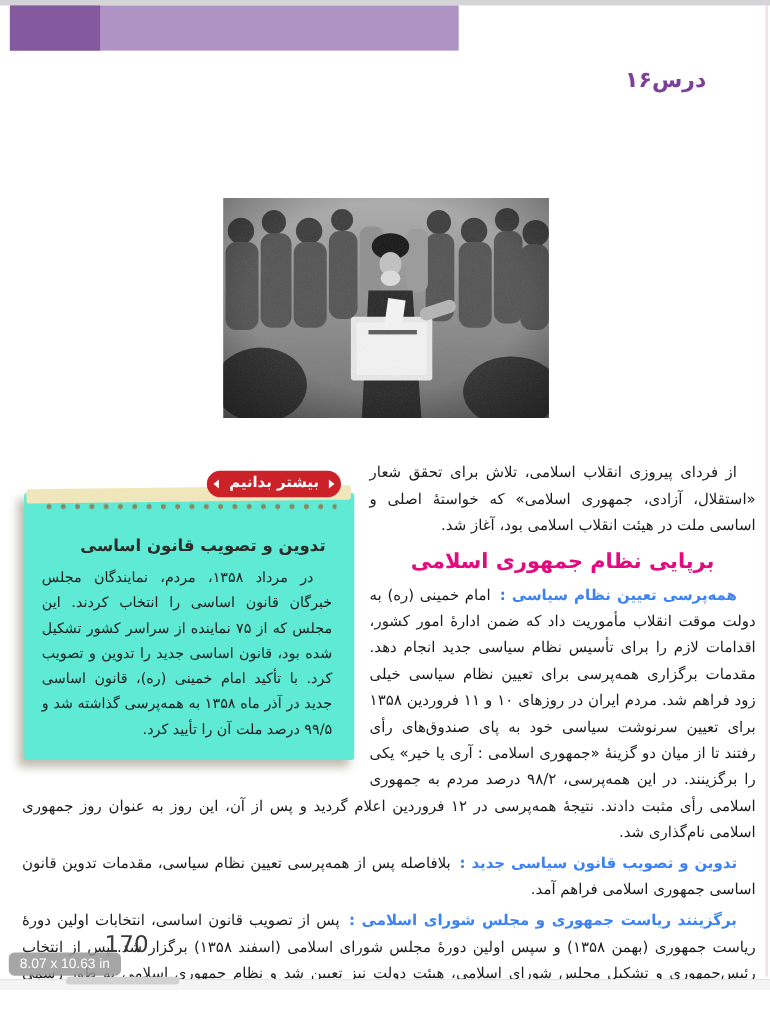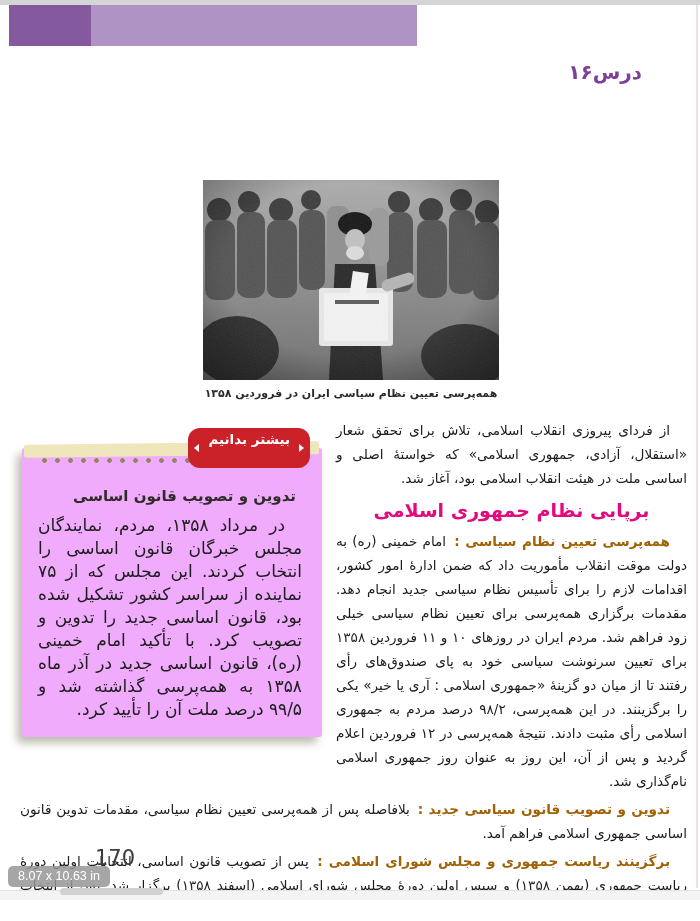--- a/index.html
+++ b/index.html
@@ -19,39 +19,39 @@
   .figure{position:absolute;top:180px;left:203px;width:296px;margin:0;}
   .photo{display:block;width:296px;height:200px;background:#8a8a8a;}
   .caption{margin-top:7px;text-align:center;font-size:11px;font-weight:bold;color:#2a2a2a;direction:rtl;}
 
   
   .article{position:absolute;top:418px;right:13px;left:20px;direction:rtl;text-align:justify;
            color:#1c1c1c;font-size:13.6px;line-height:24px;}
   .article p{margin:0 0 4px;text-indent:17px;}
   .section-heading{margin:7px 0 5px;font-size:19px;font-weight:bold;color:#e3097e;line-height:27px;
                    text-align:center;text-indent:0;}
-  .lead{font-weight:bold;color:#a16207;margin-left:3px;}
+  .lead{font-weight:bold;color:#3b82f6;margin-left:3px;}
 
   
   .notebox{float:left;width:300px;margin:18px 14px 24px 2px;position:relative;}
   .badge{position:absolute;top:-8px;right:12px;z-index:3;background:#cb2128;color:#ffffff;
-         font-size:13.5px;font-weight:bold;padding:3px 20px 21px;border-radius:12px;line-height:16px;}
+         font-size:13.5px;font-weight:bold;padding:3px 20px 5px;border-radius:12px;line-height:16px;}
   .badge::before{content:"";position:absolute;left:6px;top:50%;margin-top:-4px;
          border-top:4px solid transparent;border-bottom:4px solid transparent;border-right:5px solid #ffffff;}
   .badge::after{content:"";position:absolute;right:6px;top:50%;margin-top:-4px;
          border-top:4px solid transparent;border-bottom:4px solid transparent;border-left:5px solid #ffffff;}
-  .paper{position:relative;margin-top:12px;background:#f0abfc;min-height:208px;border-radius:3px;
+  .paper{position:relative;margin-top:12px;background:#5eead4;min-height:208px;border-radius:3px;
          box-shadow:-5px 6px 9px rgba(95,88,55,0.40);padding:30px 20px 12px 16px;box-sizing:border-box;}
   .paper::before{content:"";position:absolute;top:-5px;left:2px;right:3px;height:13px;background:#efe7bb;
          transform:rotate(-0.7deg);border-radius:2px;}
   .holes{position:absolute;top:9px;left:16px;right:16px;height:7px;
          background-image:radial-gradient(circle at center,#8d8660 0 2px,transparent 2.6px);
          background-size:13px 7px;background-repeat:repeat-x;}
   .note-title{font-size:15px;font-weight:bold;color:#2e2b28;margin:6px 6px 6px 0;text-align:right;direction:rtl;}
-  .note-body{font-size:17px;line-height:23px;text-align:justify;color:#1c1c1c;text-indent:15px;margin:0;direction:rtl;}
+  .note-body{font-size:13px;line-height:23px;text-align:justify;color:#1c1c1c;text-indent:15px;margin:0;direction:rtl;}
 
   
   .page-number{position:absolute;left:95px;bottom:30px;font-size:21px;color:#3c3b3d;direction:rtl;}
   .size-badge{position:absolute;left:8px;bottom:13px;background:rgba(150,150,150,0.85);color:#ffffff;
          font-family:Liberation Sans, sans-serif;font-size:12.5px;padding:3px 10px 4px;border-radius:5px;}
   .page-bottom-edge{position:absolute;left:0;right:0;bottom:9px;height:1px;background:#c9c9c9;}
   .hscrollbar{position:absolute;left:0;right:0;bottom:0;height:9px;background:#f4f4f4;border-top:1px solid #e2e2e2;}
   .scroll-thumb{position:absolute;left:60px;bottom:5px;width:103px;height:7px;background:#d2d2d2;border-radius:4px;}
 </style>
 </head>
@@ -117,21 +117,20 @@
       <rect x="121" y="113" width="64" height="48" rx="2" fill="#f4f4f4"></rect>
       <rect x="132" y="120" width="44" height="4" fill="#5a5a5a"></rect>
       <rect x="148" y="92" width="16" height="26" fill="#f6f6f6" transform="rotate(8 156 105)"></rect>
       <rect x="178" y="96" width="34" height="12" rx="6" fill="#b5b5b5" transform="rotate(-18 195 102)"></rect>
 
       <ellipse cx="34" cy="170" rx="42" ry="34" fill="#2c2c2c"></ellipse>
       <ellipse cx="262" cy="176" rx="44" ry="32" fill="#303030"></ellipse>
       <rect width="296" height="200" filter="url(#pgrain)" opacity="0.5"></rect>
       <rect width="296" height="200" fill="url(#pvig)"></rect>
     </svg>
-    <figcaption class="caption">همه‌پرسی تعیین نظام سیاسی ایران در فروردین ۱۳۵۸</figcaption>
   </figure>
 
   <div class="article">
 
     <aside class="notebox">
       <div class="badge">بیشتر بدانیم</div>
       <div class="paper">
         <div class="holes"></div>
         <h3 class="note-title">تدوین و تصویب قانون اساسی</h3>
         <p class="note-body">در مرداد ۱۳۵۸، مردم، نمایندگان مجلس خبرگان قانون اساسی را انتخاب کردند. این مجلس که از ۷۵ نماینده از سراسر کشور تشکیل شده بود، قانون اساسی جدید را تدوین و تصویب کرد. با تأکید امام خمینی (ره)، قانون اساسی جدید در آذر ماه ۱۳۵۸ به همه‌پرسی گذاشته شد و ۹۹/۵ درصد ملت آن را تأیید کرد.</p>

